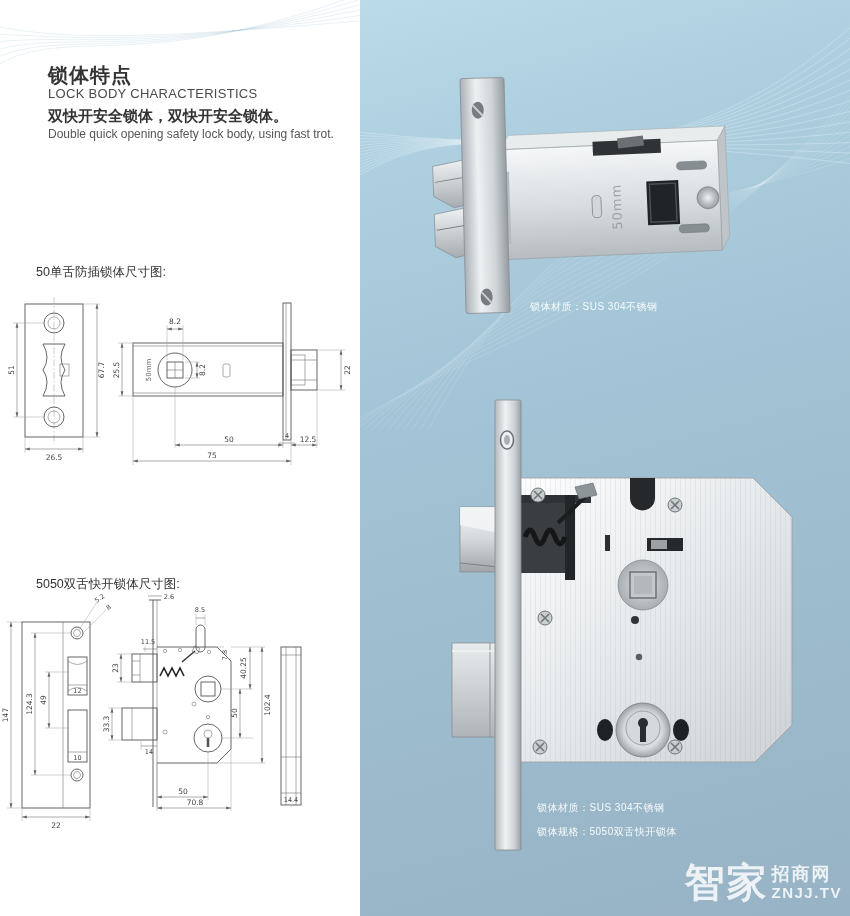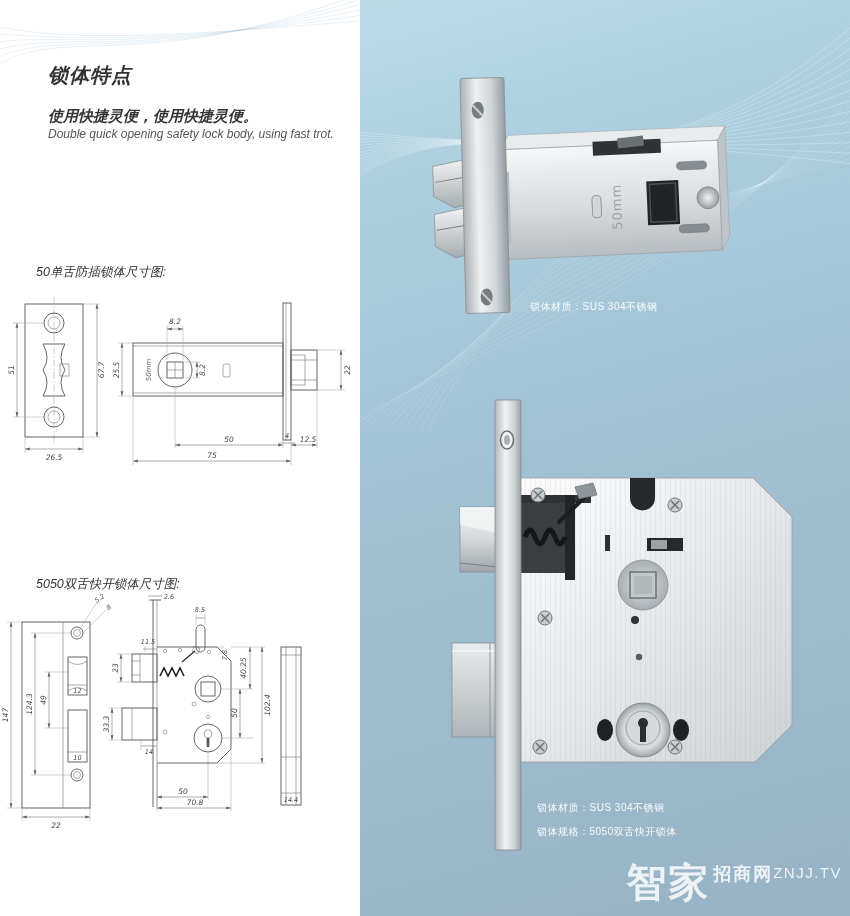--- a/index.html
+++ b/index.html
@@ -1,20 +1,20 @@
 <!DOCTYPE html>
 <html><head>
 <meta charset="utf-8">
 <style>
   * { margin:0; padding:0; box-sizing:border-box; }
   body { font-family:"Liberation Sans","DejaVu Sans",sans-serif; }
   .page { position:relative; width:850px; height:916px; background:#ffffff; overflow:hidden; }
 
   
-  .left-col { position:absolute; left:0; top:0; width:360px; height:916px; background:#ffffff;font-style:italic; }
+  .left-col { position:absolute; left:0; top:0; width:360px; height:916px; background:#ffffff; }
   .hdr-title-zh { position:absolute; left:48px; top:62px; font-size:20px; font-weight:bold; color:#333; letter-spacing:1px; }
   .hdr-title-en { position:absolute; left:48px; top:86px; font-size:13px; color:#4a4a4a; letter-spacing:.3px; }
   .hdr-sub-zh { position:absolute; left:48px; top:107px; font-size:15px; font-weight:bold; color:#333; }
   .hdr-sub-en { position:absolute; left:48px; top:127px; font-size:12px; color:#555; }
   .dwg-label { position:absolute; font-size:12.5px; color:#333;margin-left:16px; }
   .dwg-label.d1 { left:20px; top:264px; }
   .dwg-label.d2 { left:20px; top:576px; }
   svg text { font-family:"DejaVu Sans","Liberation Sans",sans-serif; }
   .dimt { font-size:7.5px; fill:#444; text-anchor:middle; }
   .dimt-s { font-size:6.5px; fill:#444; text-anchor:middle; }
@@ -24,44 +24,45 @@
   .geot { stroke:#666; stroke-width:.55; fill:none; }
   .cl  { stroke:#999; stroke-width:.5; stroke-dasharray:7 2 1.5 2; fill:none; }
 
   
   .right-col { position:absolute; left:360px; top:0; width:490px; height:916px; overflow:hidden;
     background:linear-gradient(165deg,#bcdbe9 0%,#aed0e0 15%,#a3c4d6 42%,#9dbccd 68%,#97b3c5 100%); }
   .photo-svg { position:absolute; }
   .caption { position:absolute; z-index:6; color:#fdfefe; font-size:10px; letter-spacing:.5px; line-height:24px; opacity:.95; }
   .watermark { position:absolute; right:8px; bottom:6px; z-index:7; display:flex; align-items:flex-start; color:rgba(255,255,255,.82);margin-top:12px; }
   .wm-main { font-size:40px; font-weight:bold; line-height:56px; letter-spacing:2px; }
-  .wm-stack { display:flex; flex-direction:row; margin-left:3px; padding-top:10px; }
+  .wm-stack { display:flex; flex-direction:column; margin-left:3px; padding-top:10px; }
   .wm-sub { font-size:18px; font-weight:bold; letter-spacing:2px; line-height:20px; }
-  .wm-domain { font-size:15px; font-weight:normal; letter-spacing:1.5px; line-height:18px;text-align:center; }
+  .wm-domain { font-size:15px; font-weight:bold; letter-spacing:1.5px; line-height:18px;text-align:center; }
 </style>
 </head>
 <body>
 
 <div class="page">
 
   <div class="left-col">
 
     <svg style="position:absolute;left:0;top:0;" width="360" height="90" viewBox="0 0 360 90">
       <g id="left-waves" fill="none">
           <path d="M-10 70 C 60 20, 140 80, 370 -10" fill="none" stroke="rgba(150,190,212,0.3)" stroke-width="0.7"></path>
           <path d="M-10 61 C 60 24, 140 72, 370 -4" fill="none" stroke="rgba(150,190,212,0.3)" stroke-width="0.7"></path>
           <path d="M-10 52 C 60 28, 140 64, 370 2" fill="none" stroke="rgba(150,190,212,0.3)" stroke-width="0.7"></path>
           <path d="M-10 43 C 60 32, 140 56, 370 8" fill="none" stroke="rgba(150,190,212,0.3)" stroke-width="0.7"></path>
           <path d="M-10 34 C 60 36, 140 48, 370 14" fill="none" stroke="rgba(150,190,212,0.3)" stroke-width="0.7"></path>
           <path d="M-10 25 C 60 40, 140 40, 370 20" fill="none" stroke="rgba(150,190,212,0.3)" stroke-width="0.7"></path>
         </g>
     </svg>
 
     <div class="hdr-title-zh">锁体特点</div>
-    <div class="hdr-sub-zh">使用快捷灵便，使用快捷灵便。</div>
+    <div class="hdr-title-en">LOCK BODY CHARACTERISTICS</div>
+    <div class="hdr-sub-zh">双快开安全锁体，双快开安全锁体。</div>
     <div class="hdr-sub-en">Double quick opening safety lock body, using fast trot.</div>
 
     <div class="dwg-label d1">50单舌防插锁体尺寸图:</div>
 
     <svg class="photo-svg" style="left:8px; top:296px;" width="348" height="186" viewBox="0 0 348 186">
       <defs>
         <marker id="ahA" markerWidth="9" markerHeight="8" refX="8" refY="3" orient="auto-start-reverse">
           <path d="M0,0.6 L8,3 L0,5.4 z" fill="#666"></path>
         </marker>
       </defs>

